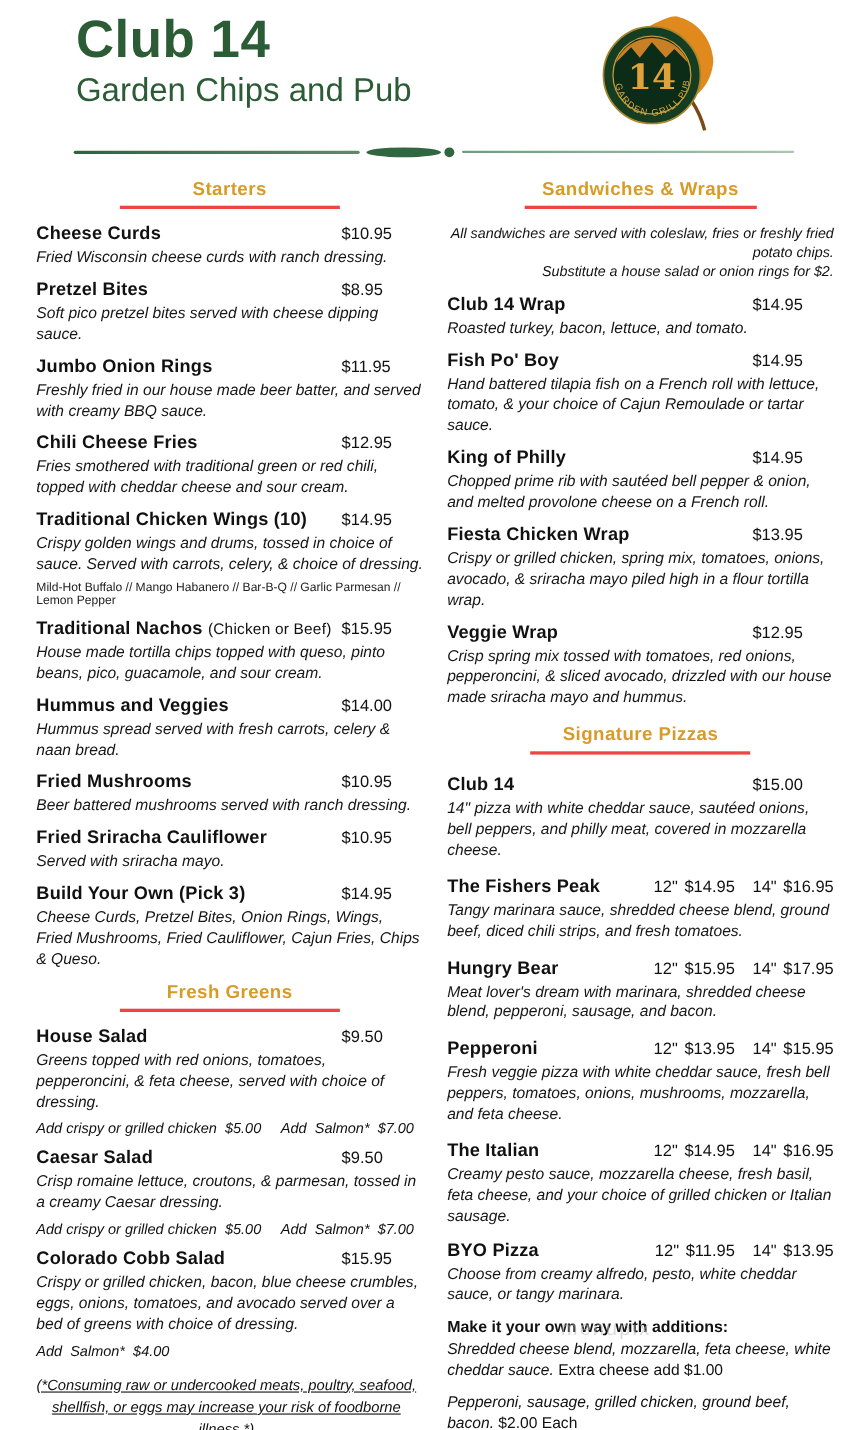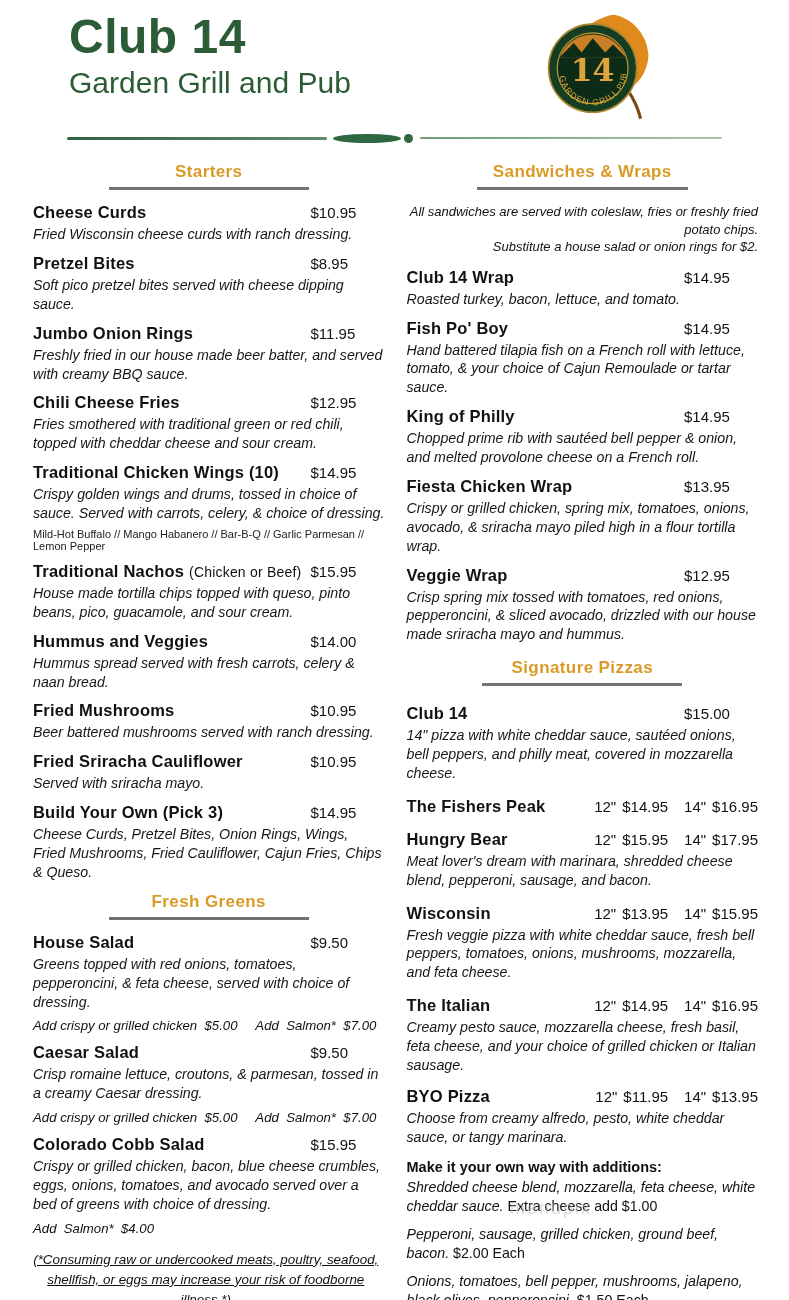--- a/index.html
+++ b/index.html
@@ -24,21 +24,21 @@
   .dl.thin { height:2px; flex:1; background:linear-gradient(to right,#6f9b7c,#a9c6b1); }
 
   
   .columns { display:flex; gap:22px; padding:10px 8px 0 10px; }
   .col { flex:1; min-width:0; }
 
   .sec-heading { text-align:center; margin:8px 0 13px 0; }
   .sec-heading > span {
     display:inline-block; min-width:200px; padding:0 16px 5px 16px;
     font-size:17px; font-weight:bold; color:#d99b27; letter-spacing:0.4px;
-    border-bottom:3px solid #737373;
+    border-bottom:3px solid #ef4444;
   }
 
   .item { margin-bottom:10px; }
   .row { display:flex; align-items:baseline; }
   .iname { font-weight:bold; font-size:16.5px; letter-spacing:0.2px; flex:0 1 auto; }
   .isuffix { font-weight:normal; font-size:14px; }
   .iprice { margin-left:auto; flex:0 0 80px; padding-left:6px; font-size:15px; font-weight:normal; }
   .idesc { font-style:italic; font-size:14.2px; line-height:1.33; margin-top:3px; color:#161616; }
   .flavors { font-size:11px; margin-top:5px; color:#222; }
   .addon { font-style:italic; font-size:13.2px; margin-top:7px; white-space:pre-wrap; }
@@ -65,21 +65,21 @@
   }
 </style>
 </head>
 <body>
 
 <div class="page">
 
   <div class="header">
     <div class="title-block">
       <h1>Club 14</h1>
-      <div class="subtitle">Garden Grill and Pub</div>
+      <div class="subtitle">Garden Chips and Pub</div>
     </div>
     <div class="logo">
       <svg width="118" height="118" viewBox="0 0 150 150">
         <path d="M100 6 C126 12 142 34 143 58 C141 84 124 103 100 108 C70 115 46 100 40 74 C36 50 52 26 76 14 C84 10 93 6 100 6 Z" fill="#e08a1e"></path>
         <path d="M118 104 C126 116 130 126 133 138" stroke="#7a4a12" stroke-width="4" fill="none"></path>
         <circle cx="72" cy="74" r="56" fill="#143d22" stroke="#a8842e" stroke-width="2"></circle>
         <circle cx="72" cy="74" r="45" fill="#0d2c17" stroke="#c29a3a" stroke-width="1.5"></circle>
         <path d="M30 60 A 45 45 0 0 1 114 60 L 30 60 Z" fill="#c87f25"></path>
         <path d="M30 60 L48 42 58 54 72 36 88 54 98 44 114 60 Z" fill="#0d2c17"></path>
         <text x="72" y="90" text-anchor="middle" font-size="40" font-weight="bold" fill="#e0a33c" font-family="DejaVu Serif, serif">14</text>
@@ -292,38 +292,39 @@
       <div class="item" style="margin-top:14px;">
         <div class="row">
           <span class="iname">The Fishers Peak</span>
           <span class="sizes">
             <span class="size">12"</span>
               <span class="sprice">$14.95</span>
             <span class="size s2">14"</span>
               <span class="sprice">$16.95</span>
           </span>
         </div>
+        <div class="idesc">Tangy marinara sauce, shredded cheese blend, ground beef, diced chili strips, and fresh tomatoes.</div>
       </div>
 
       <div class="item" style="margin-top:14px;">
         <div class="row">
           <span class="iname">Hungry Bear</span>
           <span class="sizes">
             <span class="size">12"</span>
               <span class="sprice">$15.95</span>
             <span class="size s2">14"</span>
               <span class="sprice">$17.95</span>
           </span>
         </div>
         <div class="idesc">Meat lover's dream with marinara, shredded cheese blend, pepperoni, sausage, and bacon.</div>
       </div>
 
       <div class="item" style="margin-top:14px;">
         <div class="row">
-          <span class="iname">Wisconsin</span>
+          <span class="iname">Pepperoni</span>
           <span class="sizes">
             <span class="size">12"</span>
               <span class="sprice">$13.95</span>
             <span class="size s2">14"</span>
               <span class="sprice">$15.95</span>
           </span>
         </div>
         <div class="idesc">Fresh veggie pizza with white cheddar sauce, fresh bell peppers, tomatoes, onions, mushrooms, mozzarella, and feta cheese.</div>
       </div>
 

